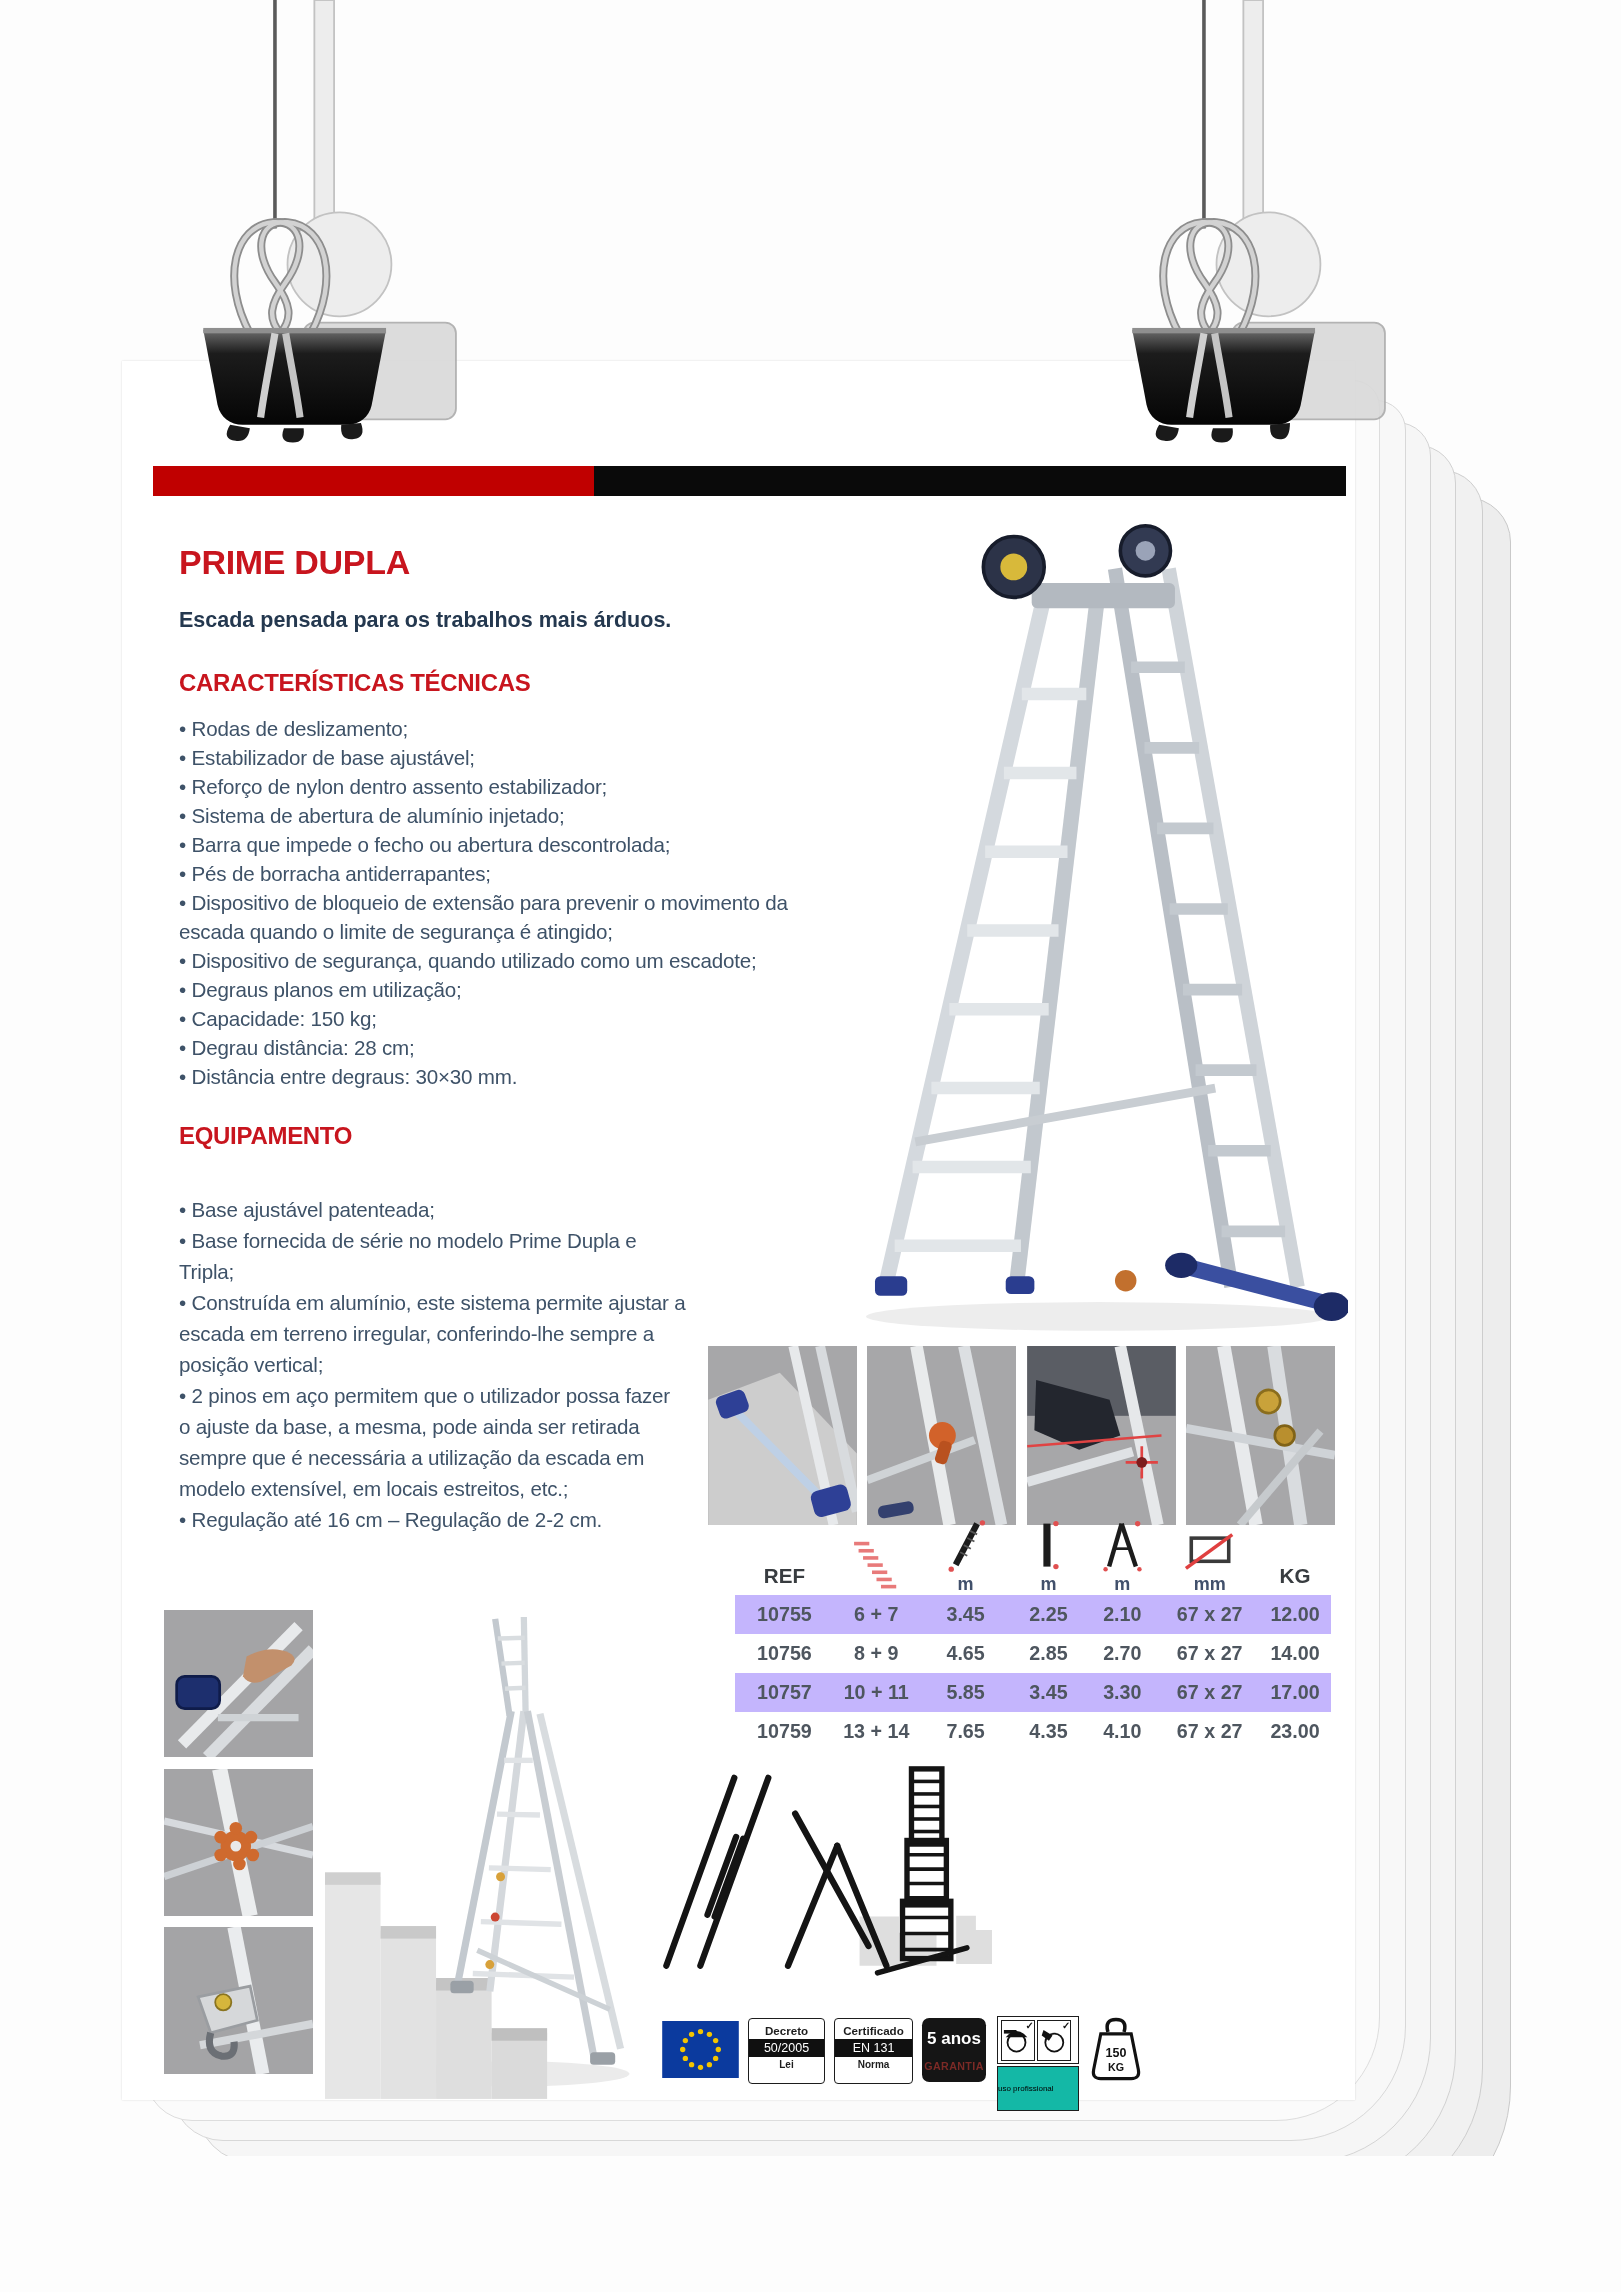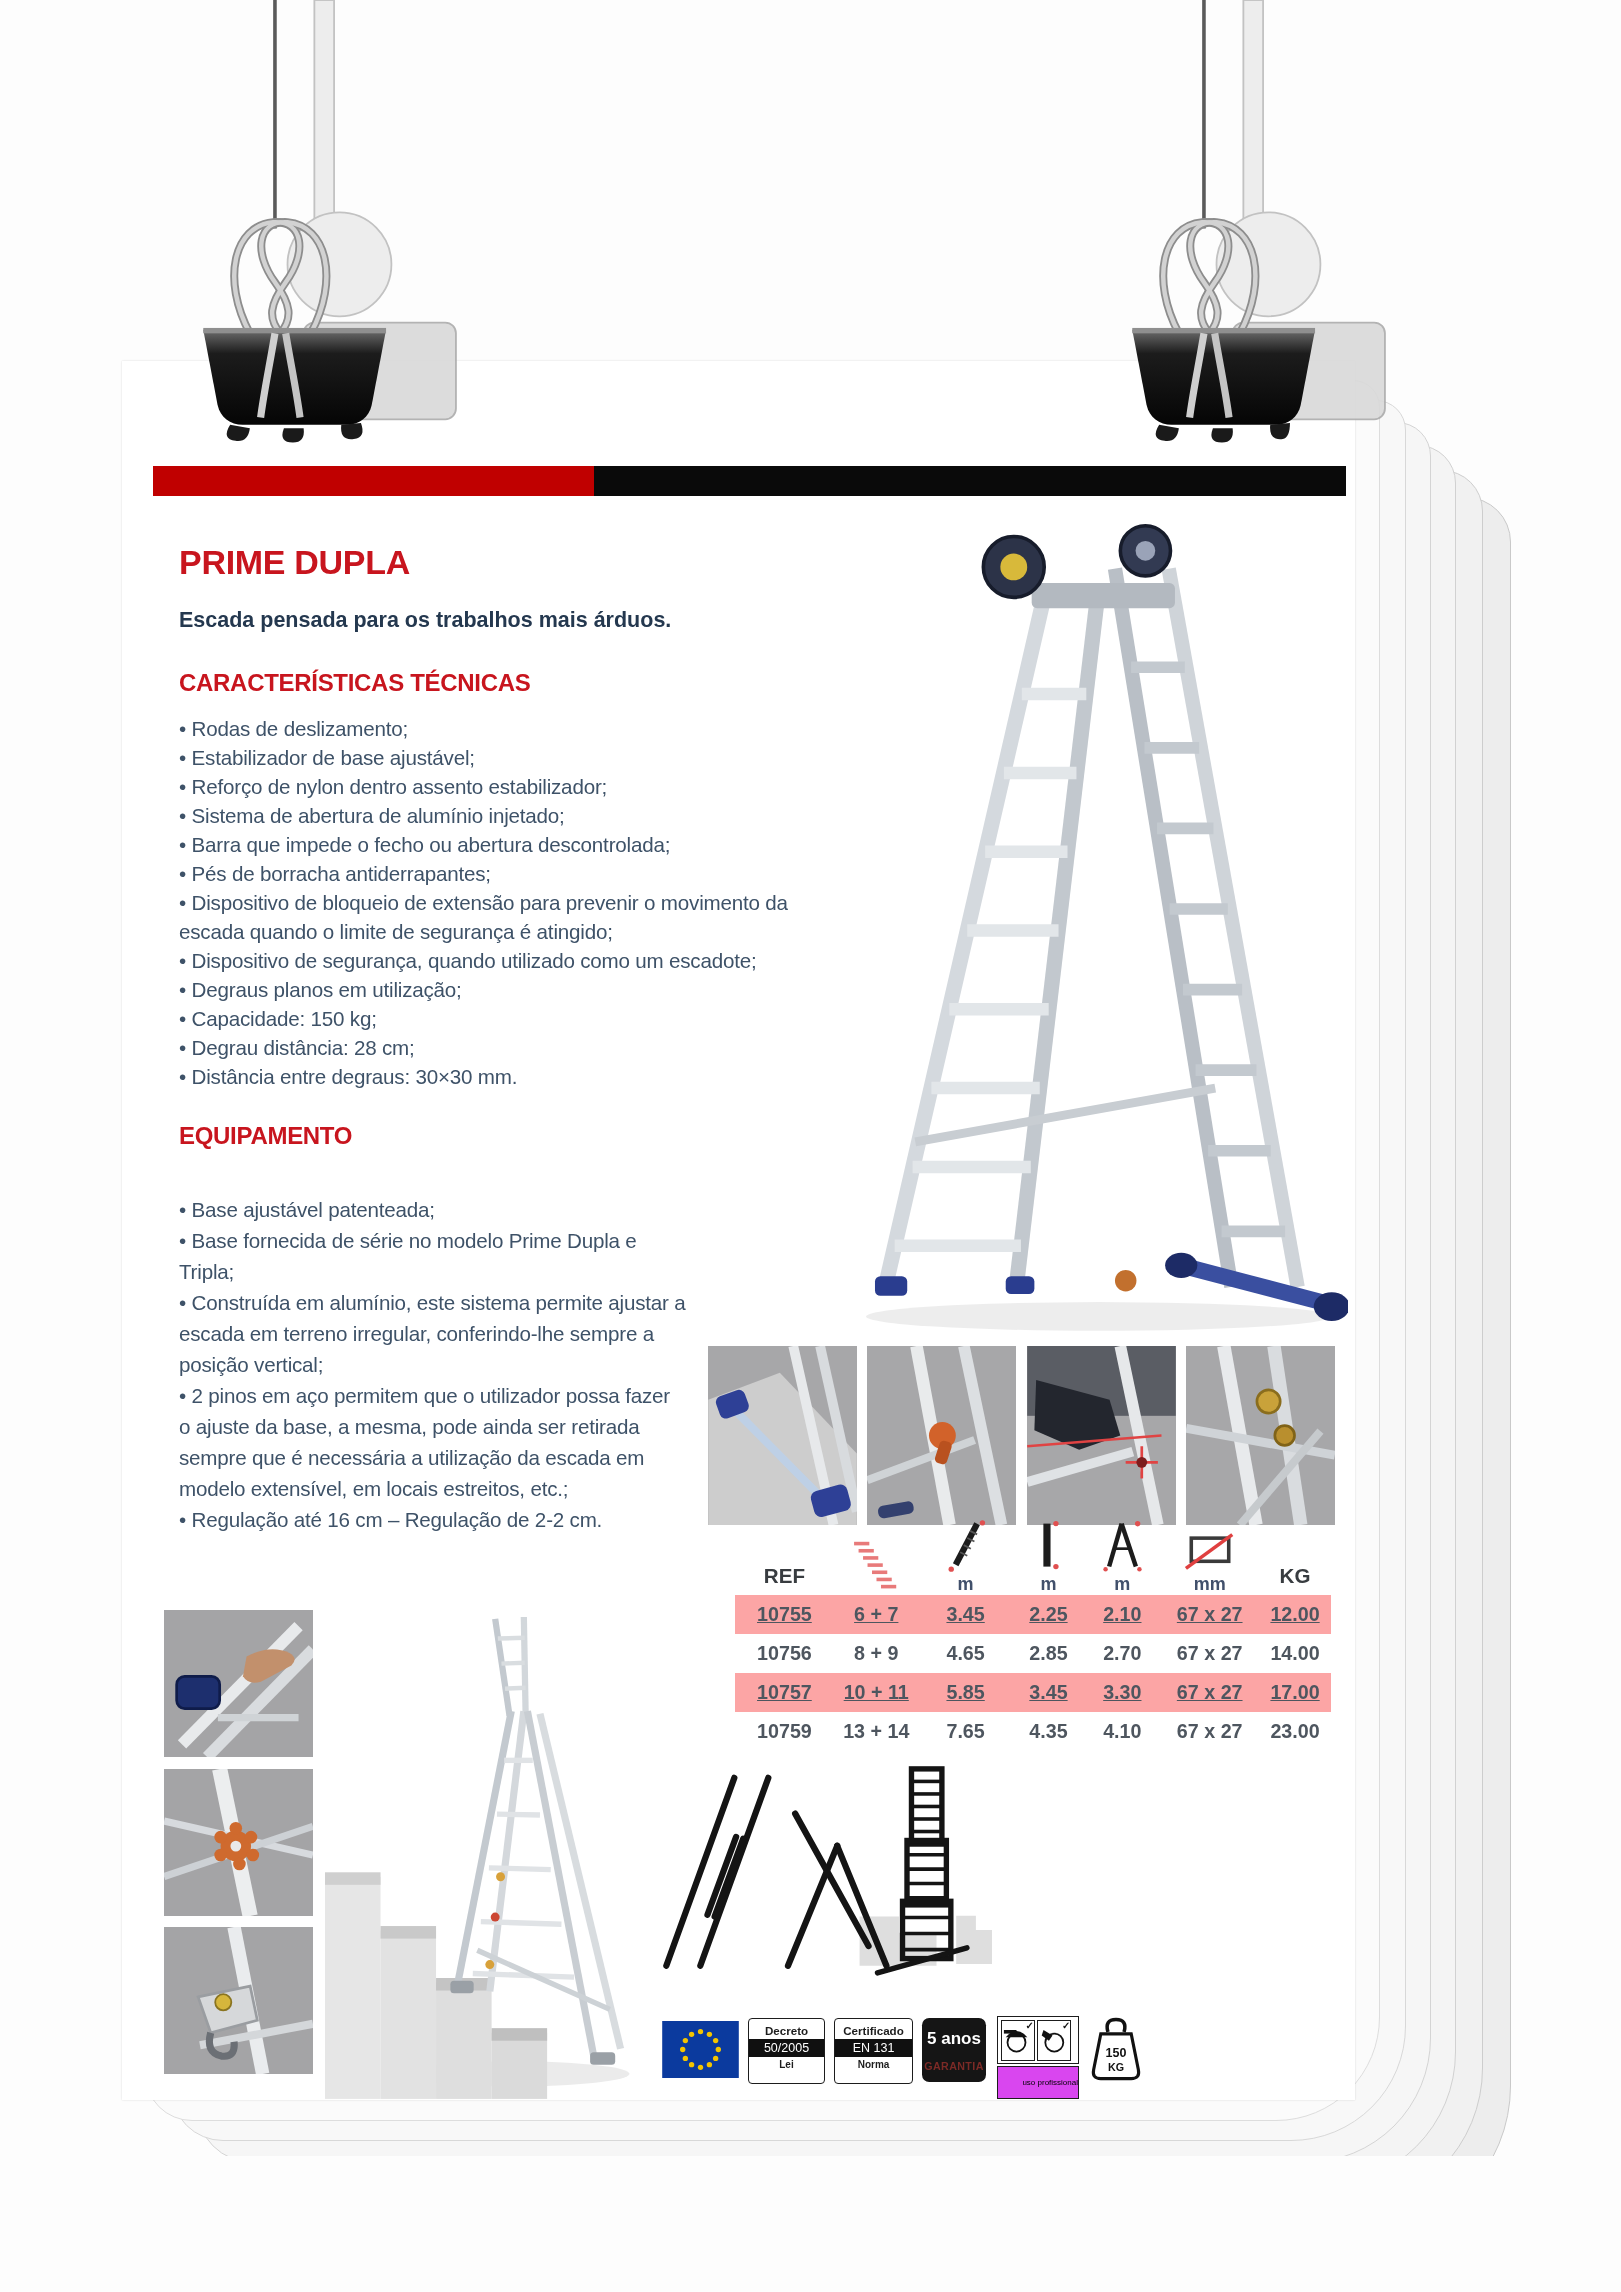--- a/index.html
+++ b/index.html
@@ -23,38 +23,38 @@
   
   .spec{position:absolute;left:613px;top:1157px;width:596px;}
   .srow{display:flex;align-items:center;}
   .c0{width:99px}.c1{width:85px}.c2{width:94px}.c3{width:72px}
   .c4{width:76px}.c5{width:99px}.c6{width:72px}
   .hcell{display:flex;flex-direction:column;align-items:center;justify-content:flex-end;height:77px;}
   .hlabel{font-size:20.6px;font-weight:bold;color:#383c40;padding-bottom:7.2px;}
   .unit{font-size:18px;font-weight:bold;color:#41506b;line-height:19.7px;}
   .drow{height:39px;font-size:19.7px;font-weight:bold;color:#4e565f;text-align:center;}
   .drow>div{text-align:center;}
-  .drow.stripe{background:#fca5a5;text-decoration:underline;}
+  .drow.stripe{background:#c4b5fd;}
   
   .thumb{position:absolute;background:#a7a7a9;overflow:hidden;}
   
   .badge3{position:absolute;background:#fff;border:1.8px solid #1d1d1d;border-radius:4px;
           display:flex;flex-direction:column;text-align:center;overflow:hidden;}
   .badge3 .t{font-size:11.6px;font-weight:bold;color:#1d1d1d;padding-top:4.5px;}
   .badge3 .m{background:#101010;color:#fff;font-size:12.5px;font-weight:normal;padding:1.8px 0;margin:2.7px 0;}
   .badge3 .b{font-size:10px;font-weight:bold;color:#1d1d1d;}
   .bwarranty{position:absolute;background:#151515;border-radius:7.2px;color:#fff;
              display:flex;flex-direction:column;align-items:center;justify-content:center;}
   .bwarranty .w1{font-size:17px;font-weight:bold;}
   .bwarranty .w2{font-size:10.7px;font-weight:bold;color:#7c2a26;letter-spacing:0.4px;}
   .bprof{position:absolute;}
   .bprof .frame{border:1.8px solid #1d1d1d;background:#fff;display:flex;gap:2.7px;padding:2.7px;}
   .bprof .cell{border:1.8px solid #1d1d1d;width:32px;height:39px;position:relative;}
-  .bprof .cap{border:0.9px solid #1d1d1d;font-size:8px;text-align:right;margin-top:1.8px;
-              padding:11px 0;background:#d946ef;white-space:nowrap;}
+  .bprof .cap{border:0.9px solid #1d1d1d;font-size:8px;text-align:left;margin-top:1.8px;
+              padding:17px 0;background:#14b8a6;white-space:nowrap;}
   .chk{position:absolute;top:-0.9px;right:0;font-size:9.9px;font-weight:bold;color:#111;}
 </style>
 </head>
 <body>
 
 <div class="scene">
 
   <div class="sheet" style="left:264px;top:497px;background:#ededed;border-color:#c9c9c9;border-radius:9px 45px 152px 72px;"></div>
   <div class="sheet" style="left:236px;top:470px;background:#f1f1f1;border-color:#cdcdcd;border-radius:9px 41px 143px 68px;"></div>
   <div class="sheet" style="left:209px;top:445px;background:#f4f4f4;border-color:#d1d1d1;border-radius:9px 38px 134px 63px;"></div>

